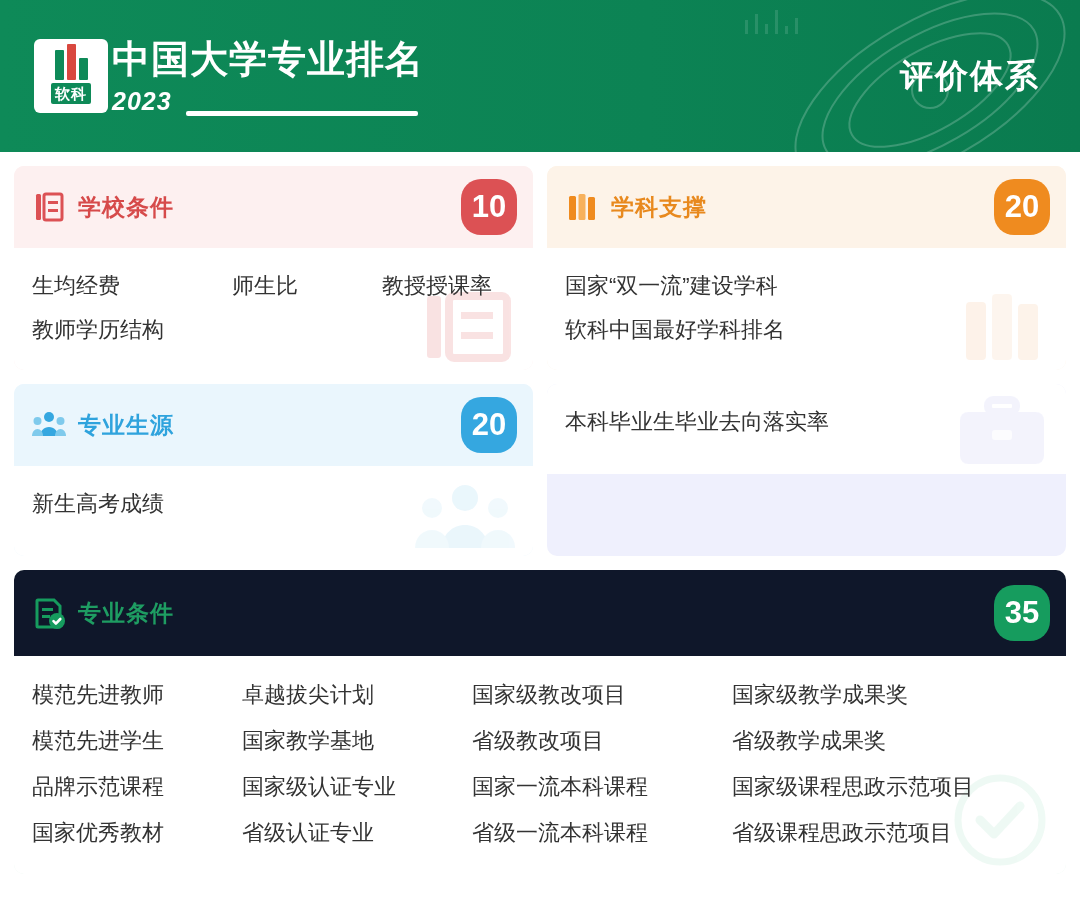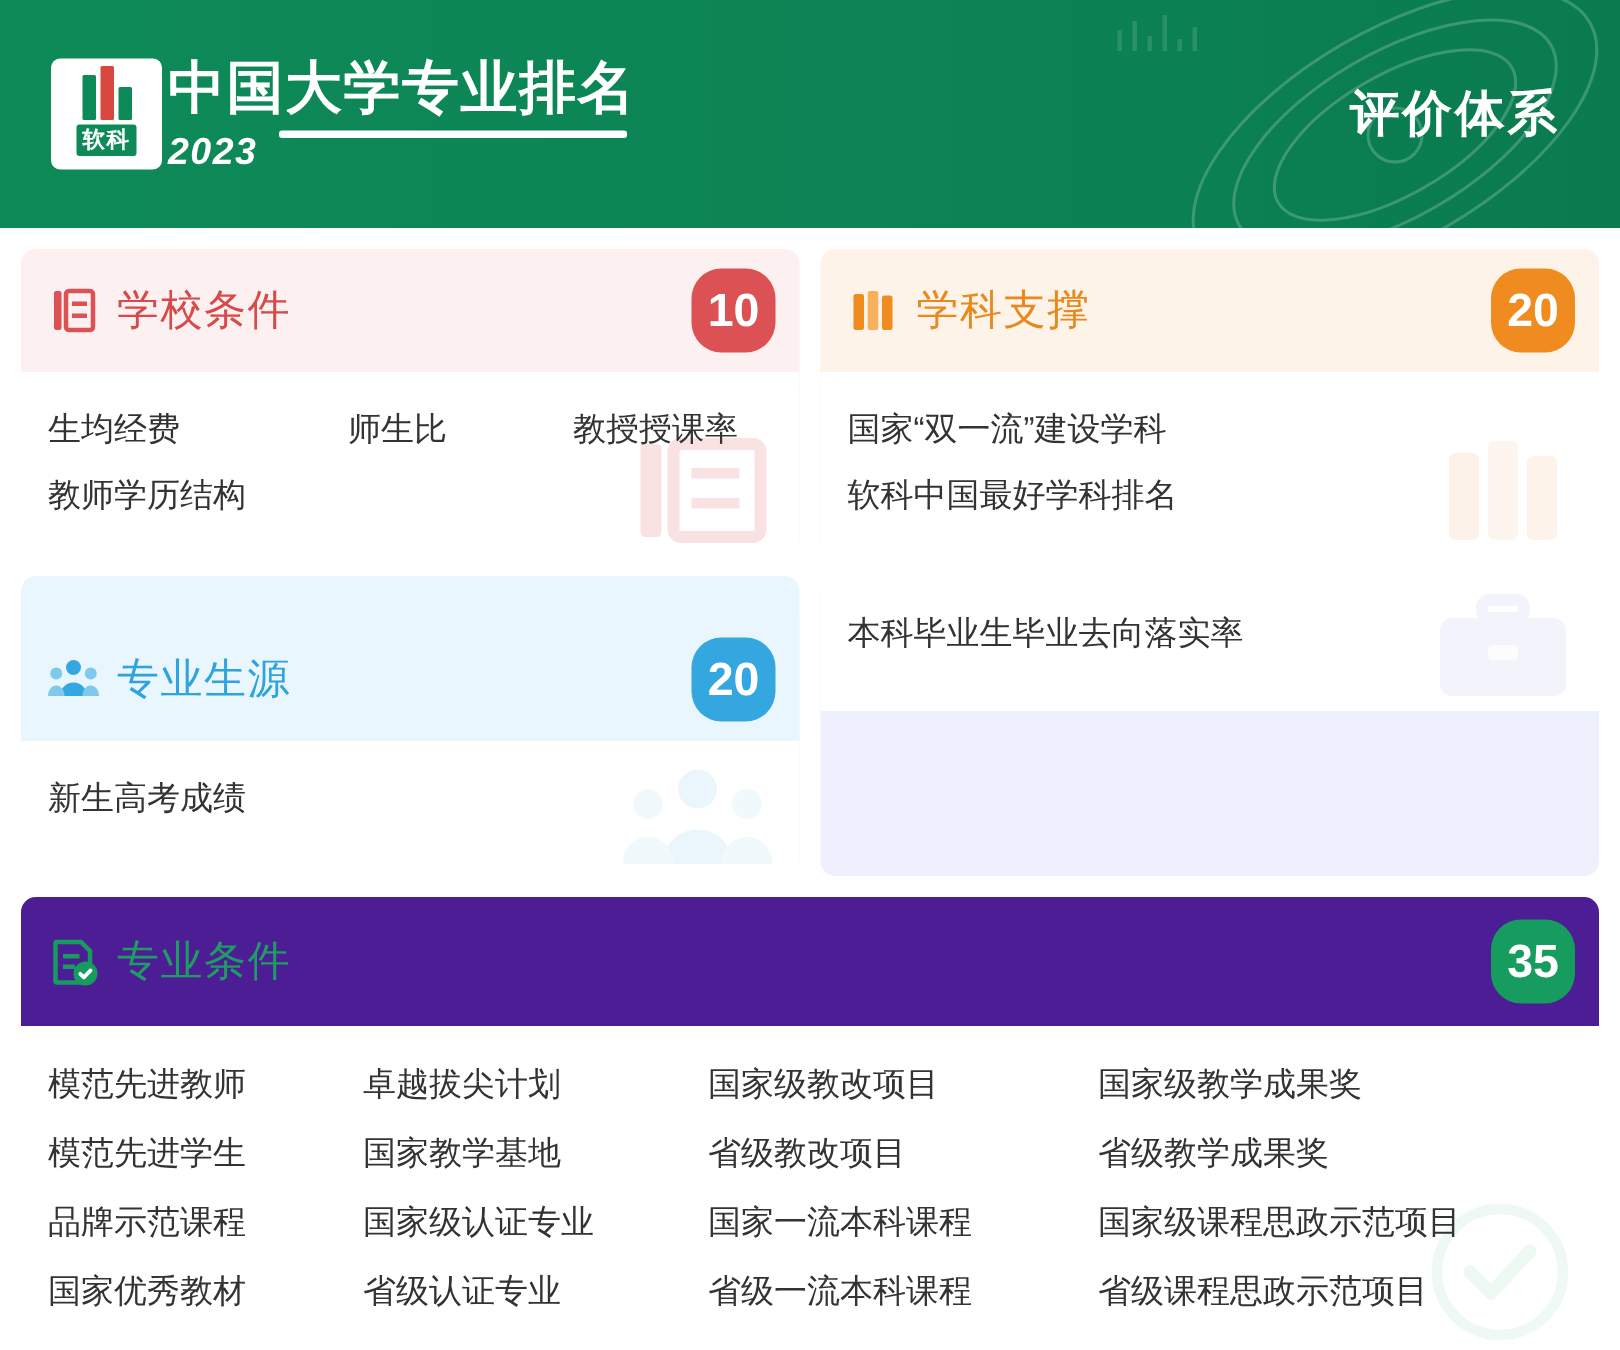--- a/index.html
+++ b/index.html
@@ -56,21 +56,21 @@
     letter-spacing: 1px;
   }
   .title-block { margin-left: 4px; position: relative; z-index: 2; }
   .main-title {
     color: #fff;
     font-size: 38px;
     font-weight: bold;
     letter-spacing: 1px;
     line-height: 44px;
   }
-  .year-row { display: flex; align-items: flex-start; margin-top: 6px; }
+  .year-row { display: flex; align-items: flex-end; margin-top: 6px; }
   .year {
     color: #fff; font-size: 25px; font-weight: bold;
     font-style: italic; letter-spacing: 1px;
   }
   .year-line {
     height: 5px; width: 232px; background: #fff;
     margin-left: 14px; border-radius: 2px;
   }
   .header-right {
     position: absolute; right: 40px; top: 50%;
@@ -94,21 +94,21 @@
     padding: 14px 16px 14px 18px;
     height: 82px;
   }
   .card-icon {
     width: 34px; height: 34px;
     flex: none;
     display: flex; align-items: center; justify-content: center;
     margin-right: 12px;
   }
   .card-title {
-    font-size: 28px; font-weight: normal;
+    font-size: 23px; font-weight: bold;
     letter-spacing: 1px;
   }
   .score {
     margin-left: auto;
     min-width: 56px; height: 56px;
     border-radius: 20px;
     color: #fff;
     font-size: 31px; font-weight: bold;
     display: flex; align-items: center; justify-content: center;
     padding: 0 8px;
@@ -135,29 +135,29 @@
 
   
   .theme-red .card-head { background: #fdf0f0; }
   .theme-red .card-title { color: #d64a4a; }
   .theme-red .score { background: #dc5154; }
 
   .theme-orange .card-head { background: #fdf3e8; }
   .theme-orange .card-title { color: #e8891e; }
   .theme-orange .score { background: #ef8b1f; }
 
-  .theme-blue .card-head { background: #eaf6fd; margin-top: 28px; }
+  .theme-blue .card-head { background: #eaf6fd; }
   .theme-blue .card-title { color: #2fa3dd; }
   .theme-blue .score { background: #35a7e0; }
 
   .theme-purple .card-head { background: #eff0fd; }
   .theme-purple .card-title { color: #5a5ce0; }
   .theme-purple .score { background: #5a5ce0; }
 
-  .theme-green .card-head { background: #4c1d95; }
+  .theme-green .card-head { background: #0f172a; }
   .theme-green .card-title { color: #1e9d62; }
   .theme-green .score { background: #169c5e; }
 
   .card.theme-red .card-body, .card.theme-orange .card-body,
   .card.theme-blue .card-body, .card.theme-purple .card-body,
   .card.theme-green .card-body { background: #fff; }
 
   .card.theme-red { background: #fdf0f0; }
   .card.theme-orange { background: #fdf3e8; }
   .card.theme-blue { background: #eaf6fd; }

